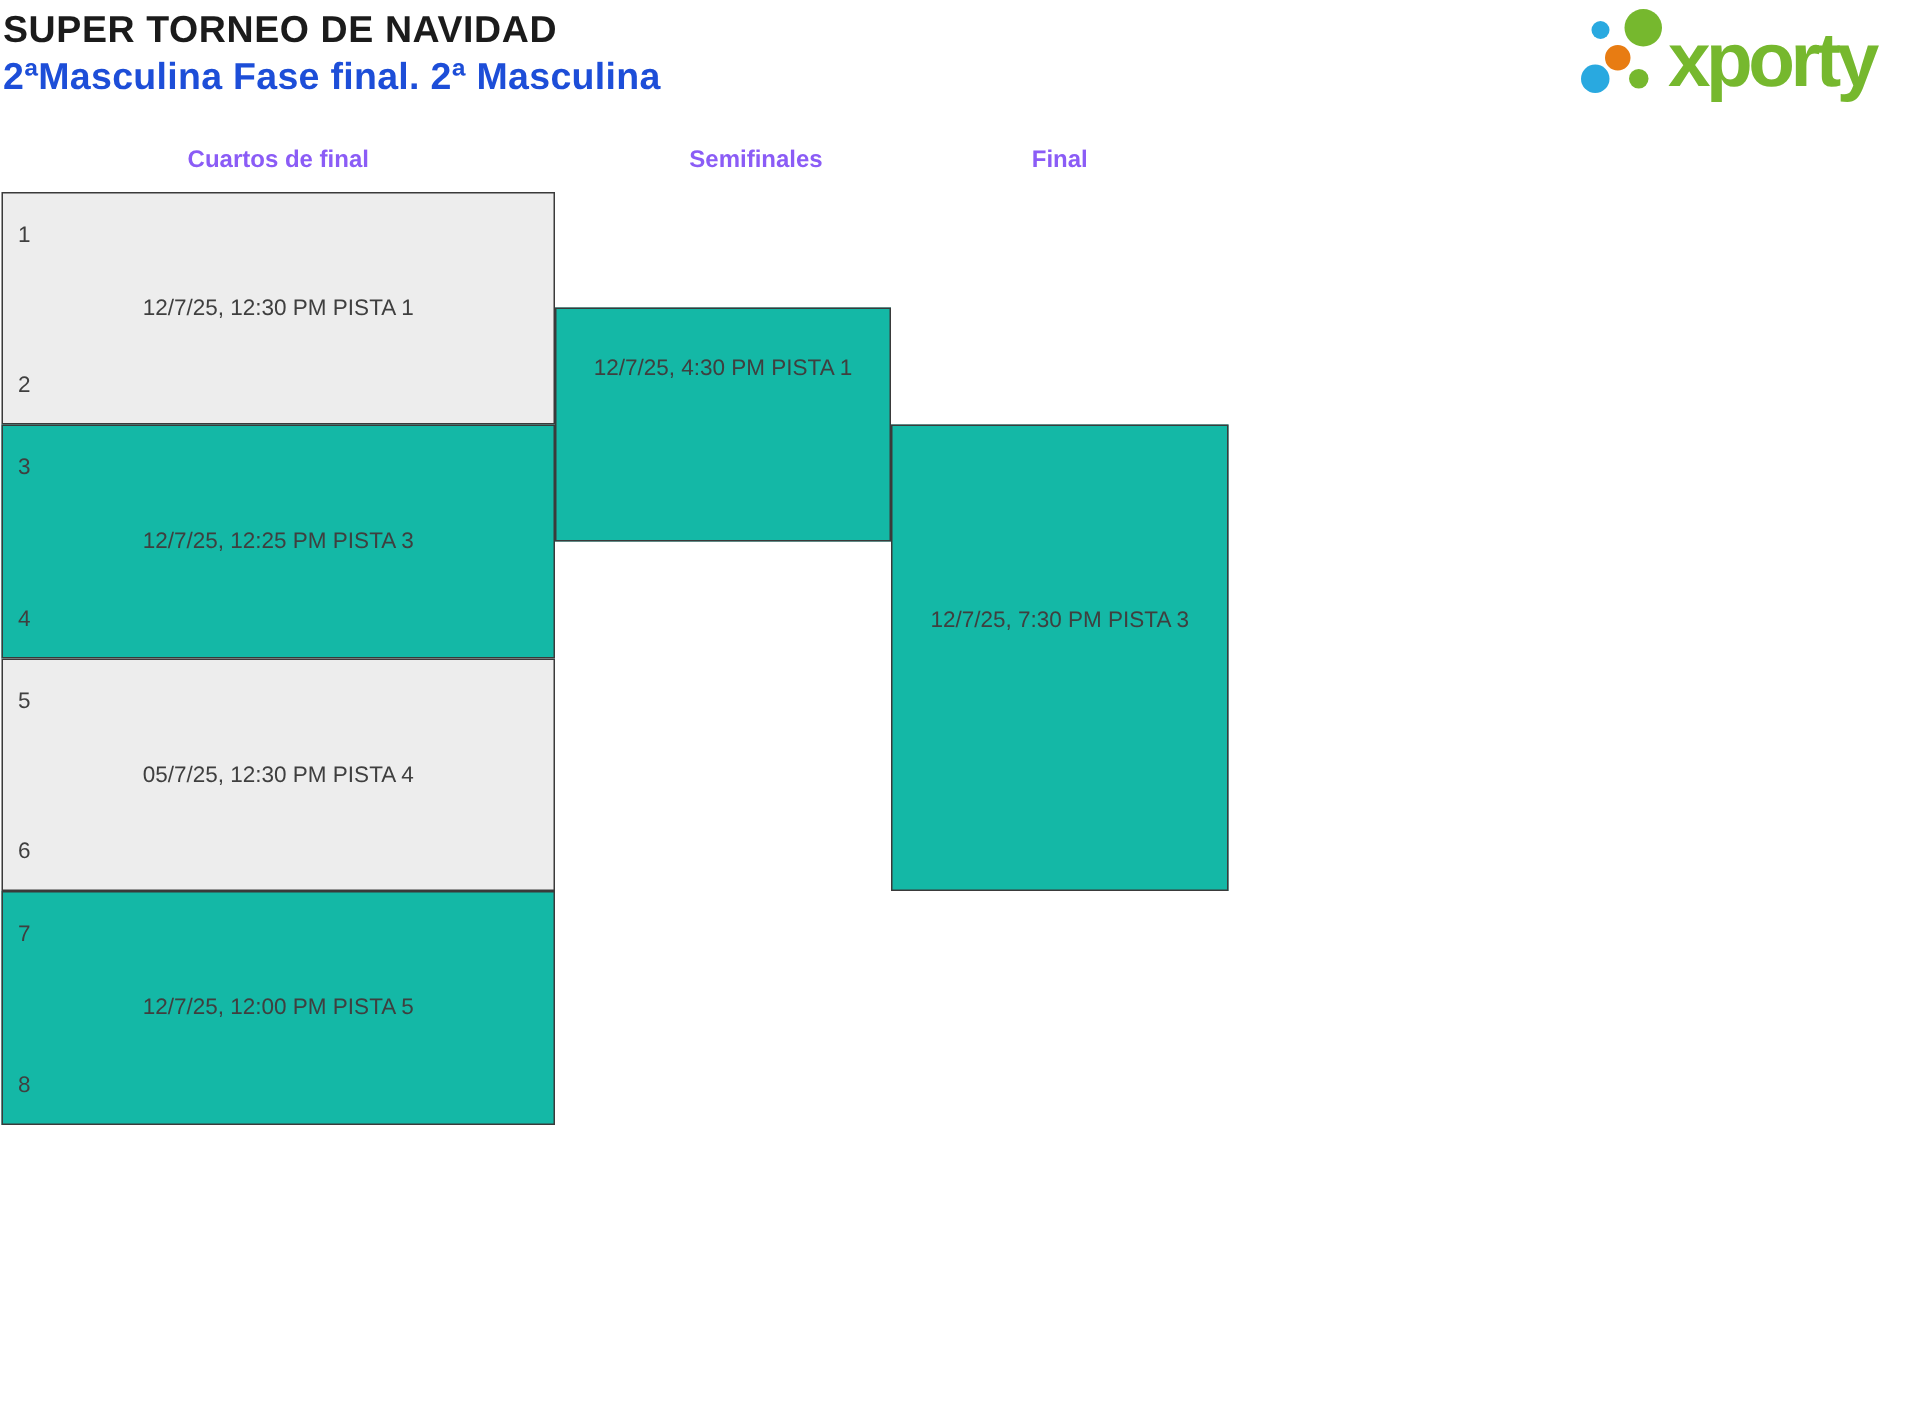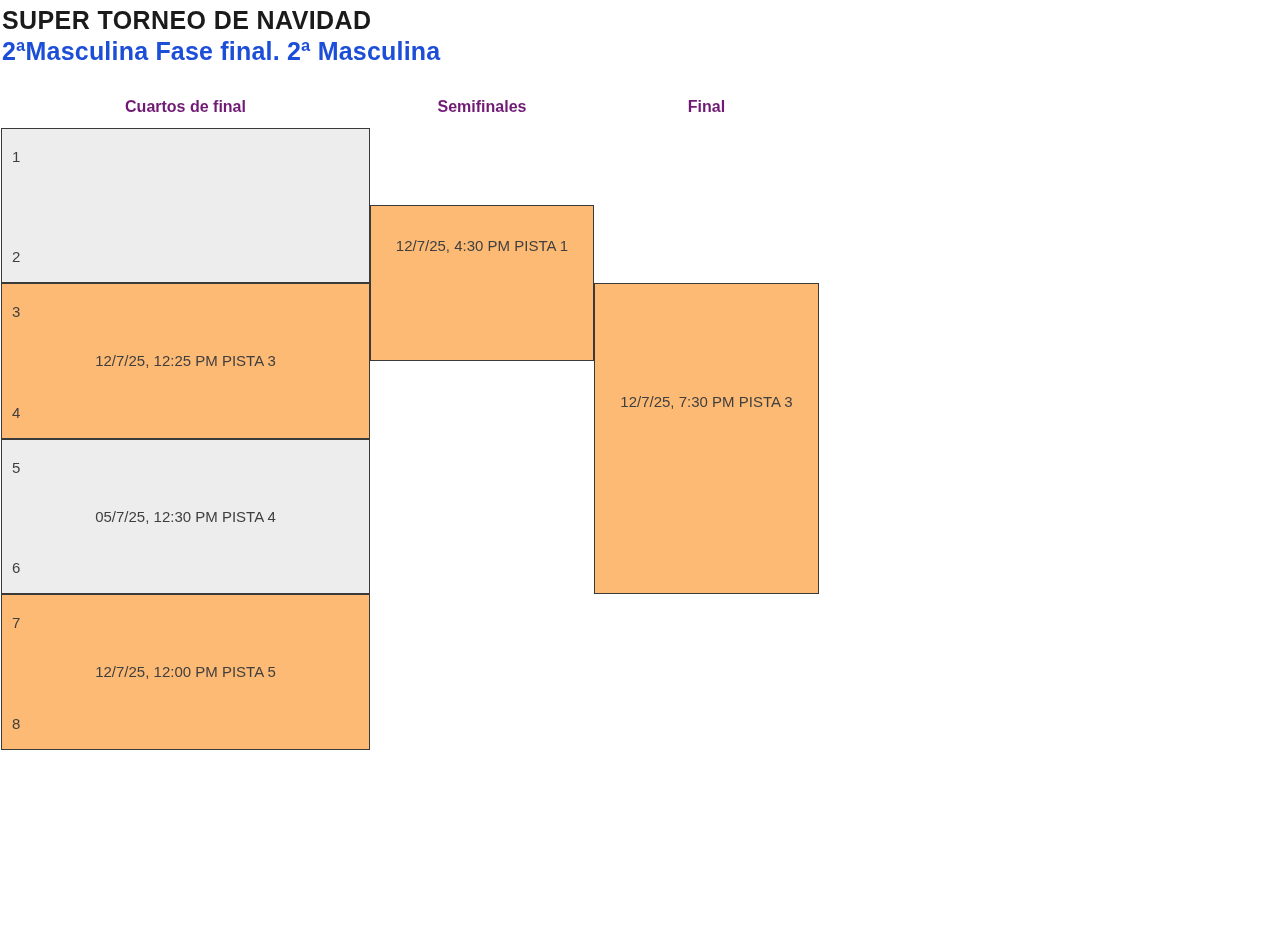--- a/index.html
+++ b/index.html
@@ -40,31 +40,31 @@
     position: absolute; left: 62px; top: 10px; height: 58px;
     display: flex; align-items: center;
     font-size: 51px; font-weight: 700; letter-spacing: -3px;
     color: #76b82e; white-space: nowrap;
   }
 
   
   .round-header {
     position: absolute; top: 97px; height: 20px;
     text-align: center; font-size: 16px; font-weight: 600;
-    color: #701a75; line-height: 20px;
+    color: #8b5cf6; line-height: 20px;
   }
   .rh-quarters  { left: 1px;   width: 369px; }
-  .rh-semis     { left: 370px; width: 224px; }
+  .rh-semis     { left: 392px; width: 224px; }
   .rh-final     { left: 594px; width: 225px; }
 
   
   .match {
     position: absolute;
     border: 1px solid #3a3a3a;
-    background: #fdba74;
+    background: #14b8a6;
   }
   .match.shaded { background: #ededed; }
 
   .m-qf1 { left: 1px; top: 128px; width: 369px; height: 155px; }
   .m-qf2 { left: 1px; top: 283px; width: 369px; height: 156px; }
   .m-qf3 { left: 1px; top: 439px; width: 369px; height: 155px; }
   .m-qf4 { left: 1px; top: 594px; width: 369px; height: 156px; }
 
   .m-sf1 { left: 370px; top: 205px; width: 224px; height: 156px; }
   .m-sf2 { left: 370px; top: 516px; width: 224px; height: 156px; }
@@ -79,39 +79,48 @@
   .seed-bottom { bottom: 18px; }
 
   .info {
     position: absolute; left: 0; right: 0;
     text-align: center;
     font-size: 15px; color: #3f3f3f; line-height: 18px;
     white-space: nowrap;
   }
   .info-center { top: 50%;  transform: translateY(-50%); }
   .info-sf     { top: 40px; transform: translateY(-50%); }
-  .info-fin    { top: 118px; transform: translateY(-50%); }
+  .info-fin    { top: 130px; transform: translateY(-50%); }
 </style>
 </head>
 <body>
 
 <div class="stage">
 
   <div class="titles">
     <div class="page-title">SUPER TORNEO DE NAVIDAD</div>
     <div class="page-subtitle">2ªMasculina Fase final. 2ª Masculina</div>
   </div>
 
+  <div class="logo">
+    <span class="dot dot-blue-small"></span>
+    <span class="dot dot-green-large"></span>
+    <span class="dot dot-orange"></span>
+    <span class="dot dot-blue-large"></span>
+    <span class="dot dot-green-small"></span>
+    <span class="wordmark">xporty</span>
+  </div>
 
   <div class="round-header rh-quarters">Cuartos de final</div>
   <div class="round-header rh-semis">Semifinales</div>
   <div class="round-header rh-final">Final</div>
 
   <div class="match m-qf1 shaded">
     <span class="seed seed-top">1</span>
+    <span class="info info-center">12/7/25, 12:30 PM PISTA 1</span>
     <span class="seed seed-bottom">2</span>
   </div>
 
   <div class="match m-qf2">
     <span class="seed seed-top">3</span>
     <span class="info info-center">12/7/25, 12:25 PM PISTA 3</span>
     <span class="seed seed-bottom">4</span>
   </div>
 
   <div class="match m-qf3 shaded">

